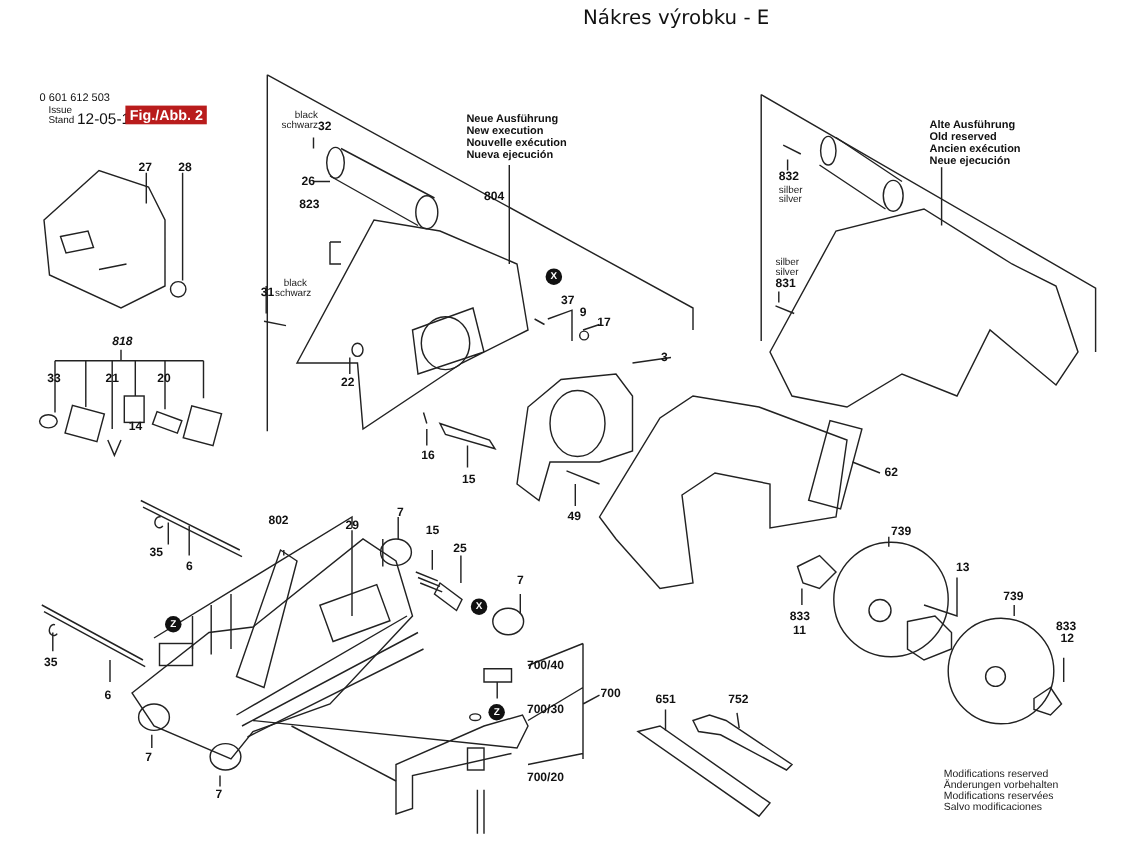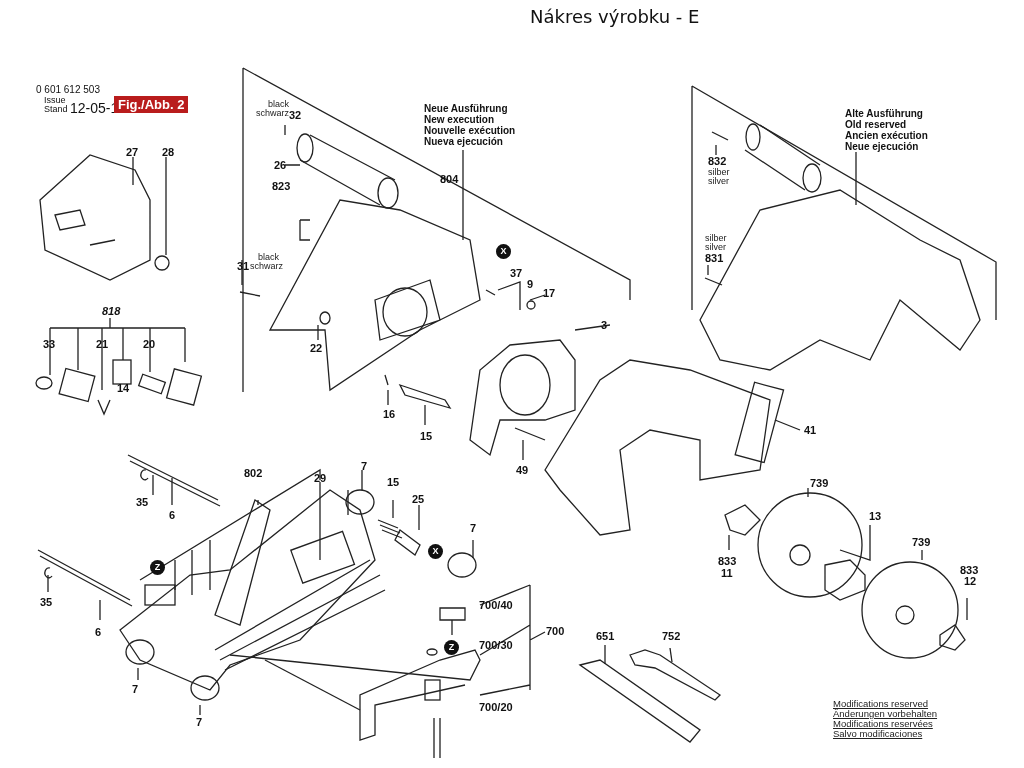--- a/index.html
+++ b/index.html
@@ -5,21 +5,21 @@
   html, body { margin:0; padding:0; background:#fff; }
   body { width:1024px; height:768px; position:relative; overflow:hidden; font-family:"Liberation Sans", sans-serif; color:#111; }
   .title { position:absolute; left:530px; top:6px; font-family:"DejaVu Sans", sans-serif; font-weight:normal; font-size:18px; color:#111; }
   .lbl { position:absolute; font-weight:bold; font-size:11px; line-height:11px; white-space:nowrap; color:#111; }
   .sm { position:absolute; font-size:9px; line-height:9px; white-space:nowrap; color:#222; }
   .note { position:absolute; font-weight:bold; font-size:10px; line-height:11px; white-space:nowrap; }
   .header-num { position:absolute; left:36px; top:84px; font-size:10px; }
   .issue { position:absolute; left:44px; top:96px; font-size:9px; line-height:9px; }
   .date { position:absolute; left:70px; top:100px; font-size:14px; }
   .fig { position:absolute; left:114px; top:96px; background:#b91c1c; color:#fff; font-weight:bold; font-size:13px; padding:1px 4px; }
-  .mods { position:absolute; left:833px; top:699px; font-size:9.5px; line-height:10px; color:#222;text-decoration:underline; }
+  .mods { position:absolute; left:858px; top:699px; font-size:9.5px; line-height:10px; color:#222; }
   .marker { position:absolute; width:15px; height:15px; border-radius:50%; background:#111; color:#fff; font-weight:bold; font-size:9px; text-align:center; line-height:15px; }
   svg.art { position:absolute; left:0; top:0; }
 </style>
 </head>
 <body>
 
 <div class="title">Nákres výrobku - E</div>
 
 <div class="header-num">0 601 612 503</div>
 <div class="issue">
@@ -198,21 +198,21 @@
 <div class="lbl" style="left:440px;top:150px;margin-top:24px;">804</div>
 <div class="lbl" style="left:237px;top:261px;">31</div>
 <div class="lbl" style="left:310px;top:343px;">22</div>
 <div class="lbl" style="left:510px;top:268px;">37</div>
 <div class="lbl" style="left:527px;top:279px;">9</div>
 <div class="lbl" style="left:543px;top:288px;">17</div>
 <div class="lbl" style="left:601px;top:320px;">3</div>
 <div class="lbl" style="left:383px;top:409px;">16</div>
 <div class="lbl" style="left:420px;top:431px;">15</div>
 <div class="lbl" style="left:516px;top:465px;">49</div>
-<div class="lbl" style="left:804px;top:425px;">41</div>
+<div class="lbl" style="left:804px;top:425px;">62</div>
 
 <div class="lbl" style="left:708px;top:156px;">832</div>
 <div class="lbl" style="left:705px;top:253px;">831</div>
 
 <div class="lbl" style="left:244px;top:468px;">802</div>
 <div class="lbl" style="left:314px;top:473px;">29</div>
 <div class="lbl" style="left:136px;top:497px;">35</div>
 <div class="lbl" style="left:169px;top:510px;">6</div>
 <div class="lbl" style="left:40px;top:597px;">35</div>
 <div class="lbl" style="left:95px;top:627px;">6</div>

